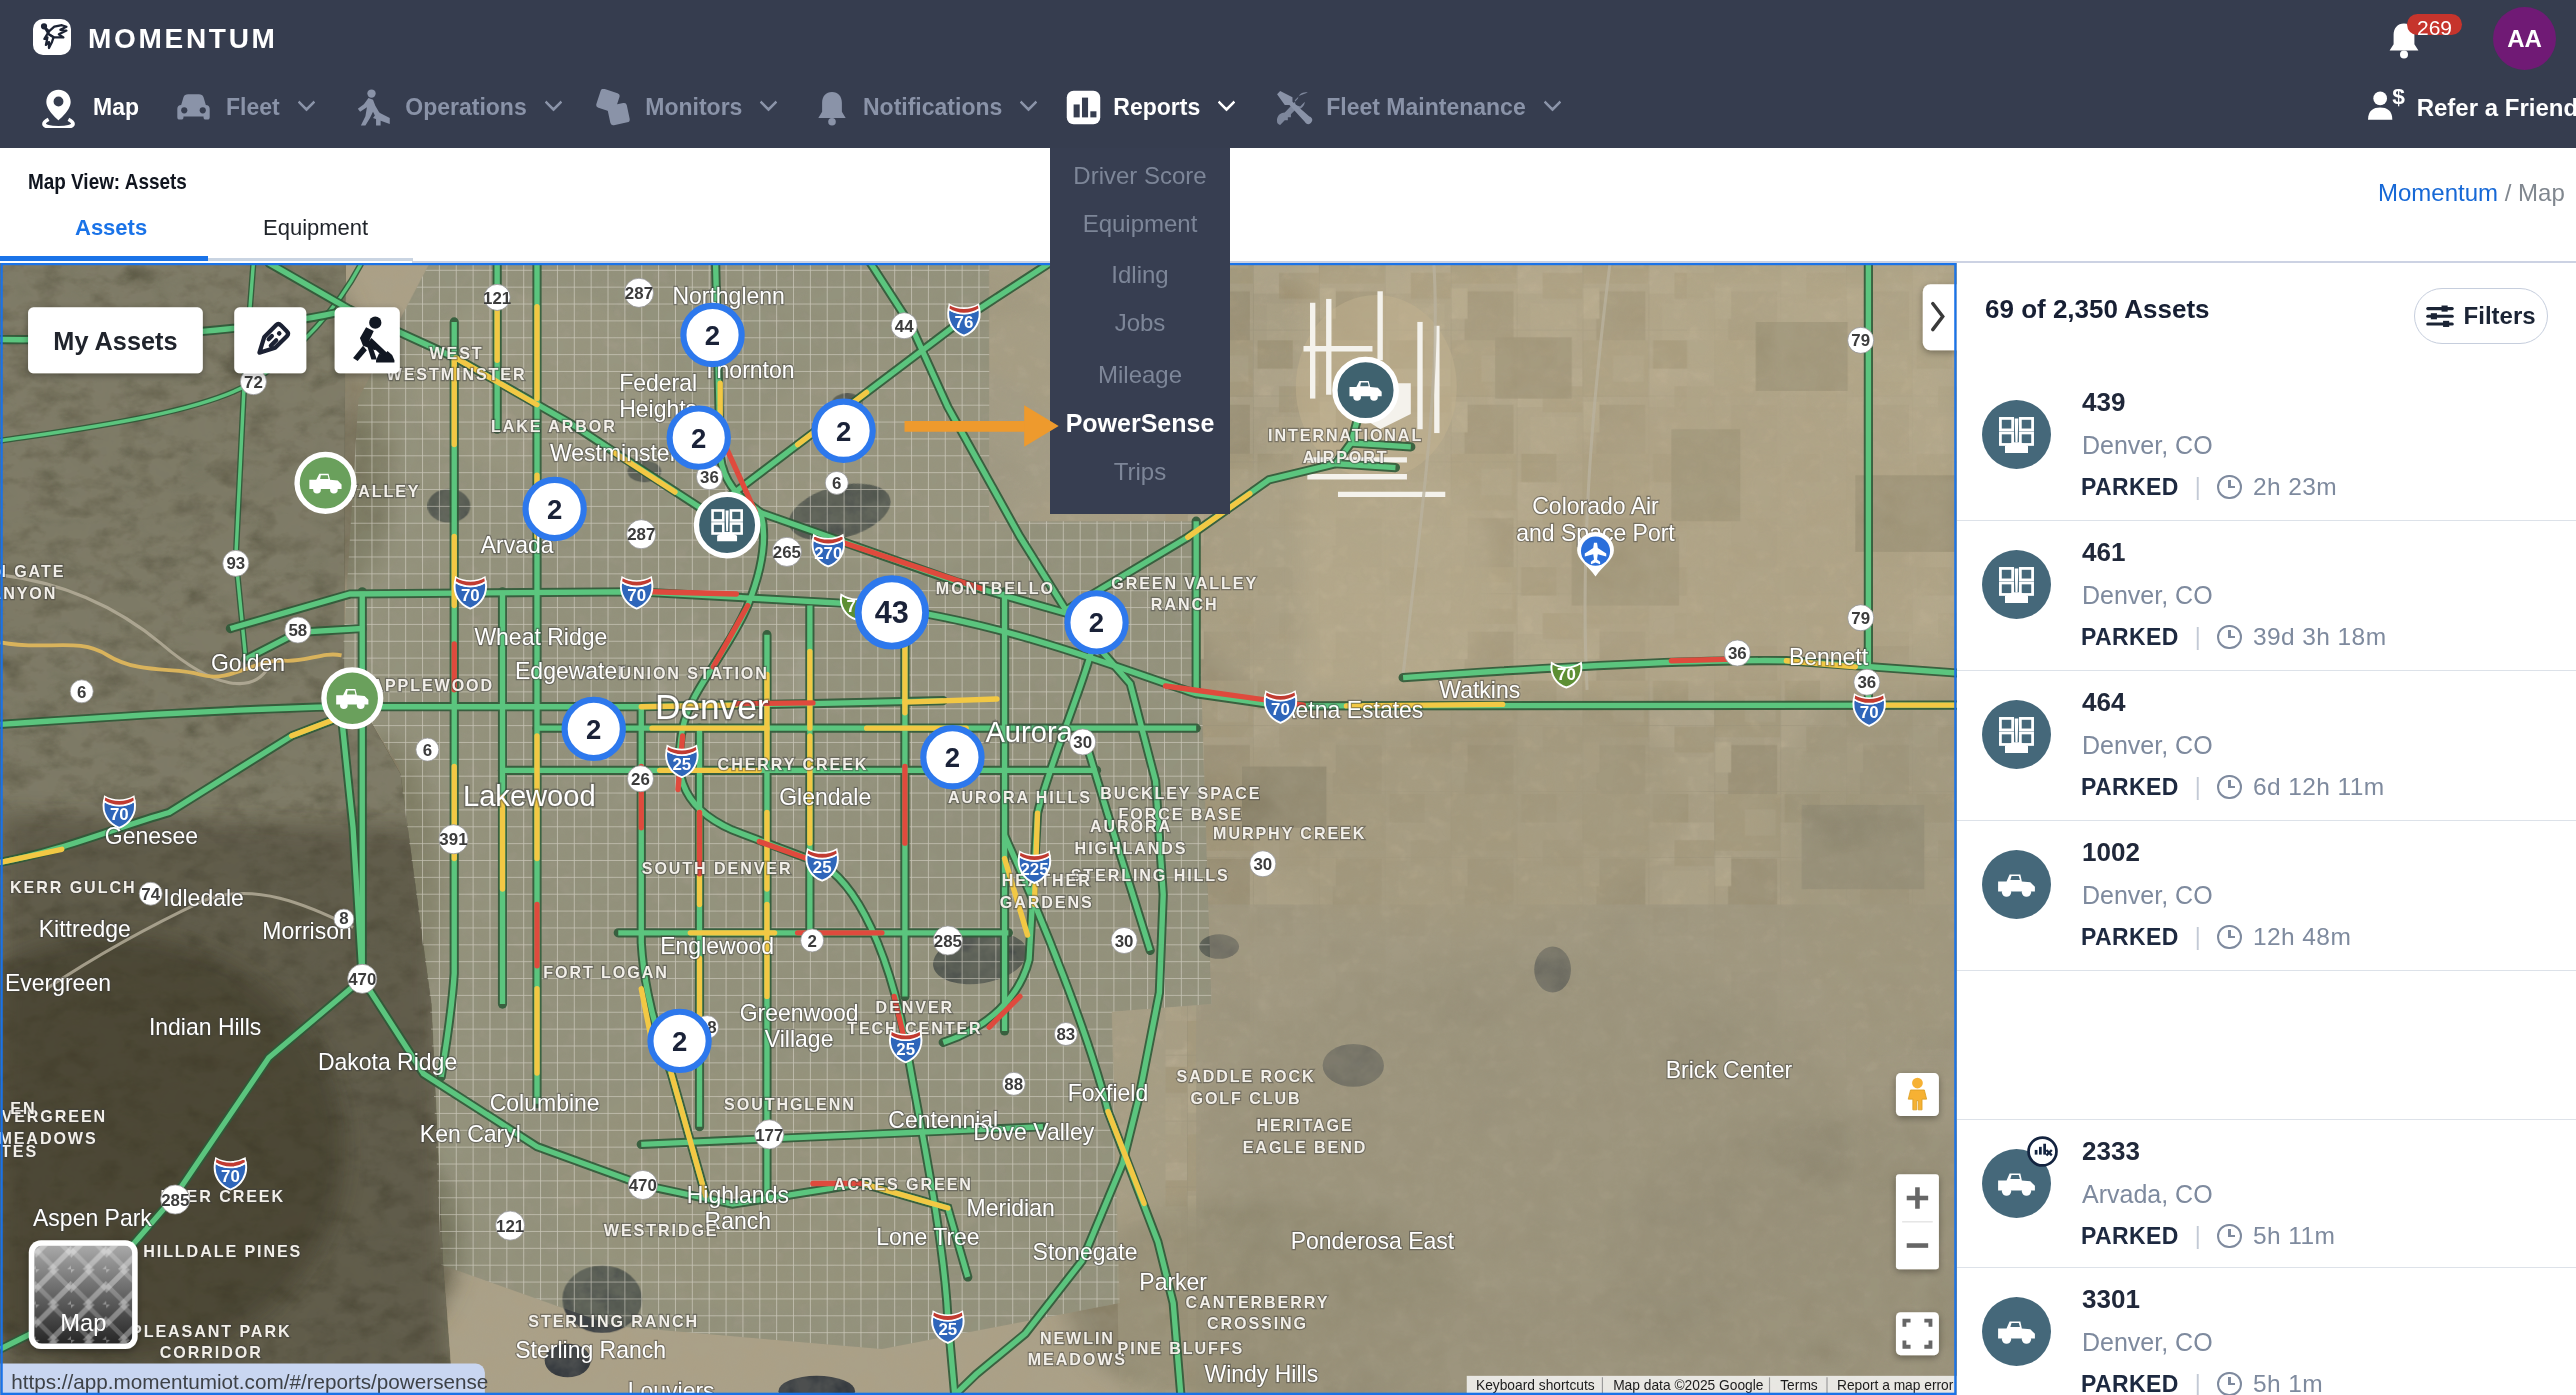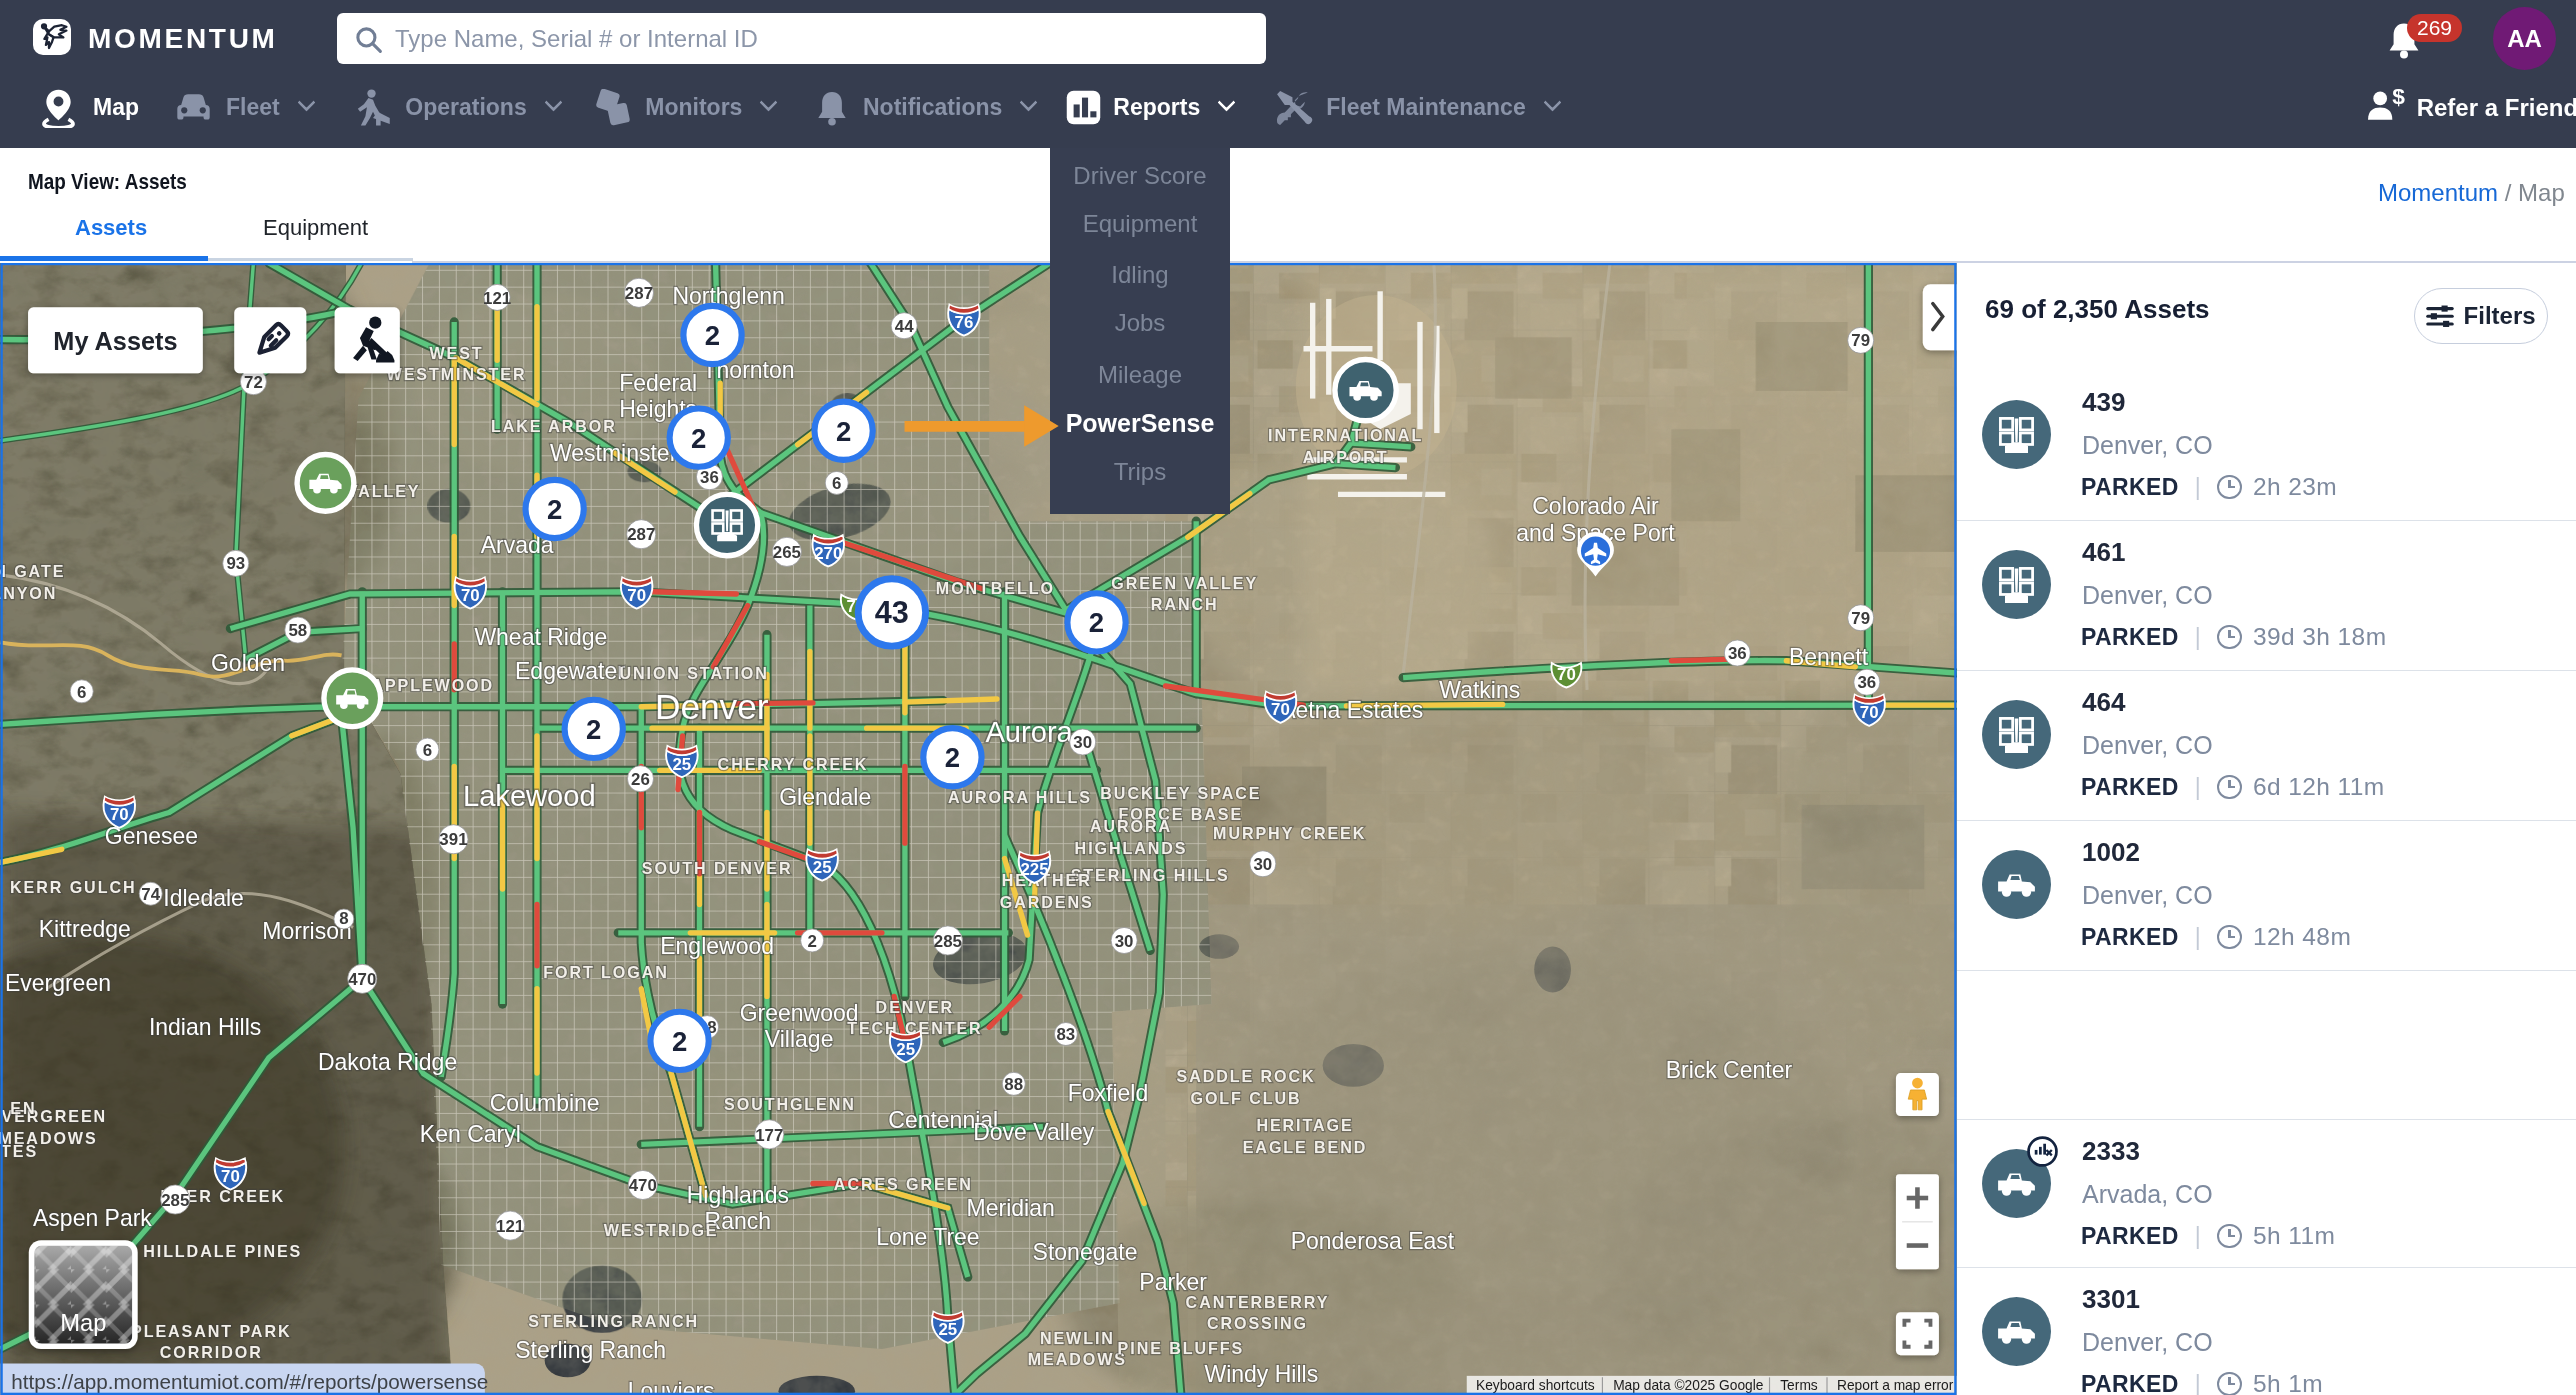--- a/index.html
+++ b/index.html
@@ -45,32 +45,25 @@
     <div id="logoBox">
       <svg width="38" height="36" viewBox="0 0 50 47">
         <g fill="none" stroke="#1c2334" stroke-width="3" stroke-linejoin="round">
           <path d="M14 9 L21 16 L28 10 L38 8 L44 10 L36 14 L44 15 L34 20 L40 24 L28 24 L21 20 Z"></path>
           <path d="M21 16 L15 26 L19 24 L17 34 L21 30 L21 38 L25 30 L27 24 L21 20"></path>
           <circle cx="14.5" cy="9.5" r="2.6" fill="#232a3c"></circle>
         </g>
       </svg>
     </div>
     <div id="logoTxt">MOMENTUM</div>
-    <div id="search">
-      <svg style="position:absolute;left:17px;top:11.5px" width="31" height="31" viewBox="0 0 40 40">
-        <circle cx="16" cy="16" r="11" fill="none" stroke="#717e95" stroke-width="4"></circle>
-        <line x1="24" y1="24" x2="34" y2="34" stroke="#717e95" stroke-width="4" stroke-linecap="round"></line>
-      </svg>
-      <div class="ph">Type Name, Serial # or Internal ID</div>
-    </div>
     <svg style="position:absolute;left:2380px;top:17px" width="48" height="48" viewBox="0 0 60 60">
       <path d="M30 8 C22 8 17 14 17 22 L17 34 L12 42 L48 42 L43 34 L43 22 C43 14 38 8 30 8 Z" fill="#fff"></path>
       <circle cx="30" cy="47" r="5" fill="#fff"></circle>
     </svg>
-    <div style="position:absolute;left:2407px;top:14px;height:28px;background:#c6342c;border-radius:14px;color:#fff;font-size:21px;text-align:right;line-height:28px;padding:0 10px;">269</div>
+    <div style="position:absolute;left:2407px;top:14px;height:21px;background:#c6342c;border-radius:14px;color:#fff;font-size:21px;text-align:right;line-height:28px;padding:0 10px;">269</div>
     <div style="position:absolute;left:2493px;top:7px;width:63px;height:63px;border-radius:50%;background:#701a75;color:#fff;font-size:24px;font-weight:bold;text-align:center;line-height:63px;">AA</div>
 
     <div class="nav-item active" style="left:41px;">
       <svg width="35" height="40" viewBox="0 0 46 52" style="margin-right:17px">
         <path d="M23 2 C14 2 7 9 7 18 C7 29 23 42 23 42 C23 42 39 29 39 18 C39 9 32 2 23 2 Z M23 24 A6.5 6.5 0 1 1 23 11 A6.5 6.5 0 1 1 23 24 Z" fill="#fff" fill-rule="evenodd"></path>
         <path d="M10 41 C6 43 4 45 4 47 C4 50 12 52 23 52 C34 52 42 50 42 47 C42 45 40 43 36 41" fill="none" stroke="#fff" stroke-width="5"></path>
       </svg>Map</div>
     <div class="nav-item" style="left:175px;">
       <svg width="37" height="34" viewBox="0 0 48 44" style="margin-right:14px">
         <path d="M8 18 L11 8 C12 5 14 4 17 4 L31 4 C34 4 36 5 37 8 L40 18 C43 18 45 20 45 23 L45 34 C45 36 44 37 42 37 L40 37 C38 37 37 36 37 34 L37 33 L11 33 L11 34 C11 36 10 37 8 37 L6 37 C4 37 3 36 3 34 L3 23 C3 20 5 18 8 18 Z" fill="#8a93a8"></path>

